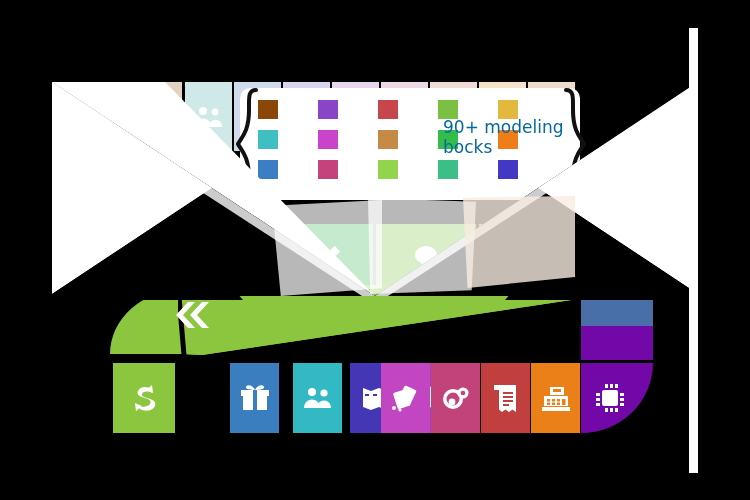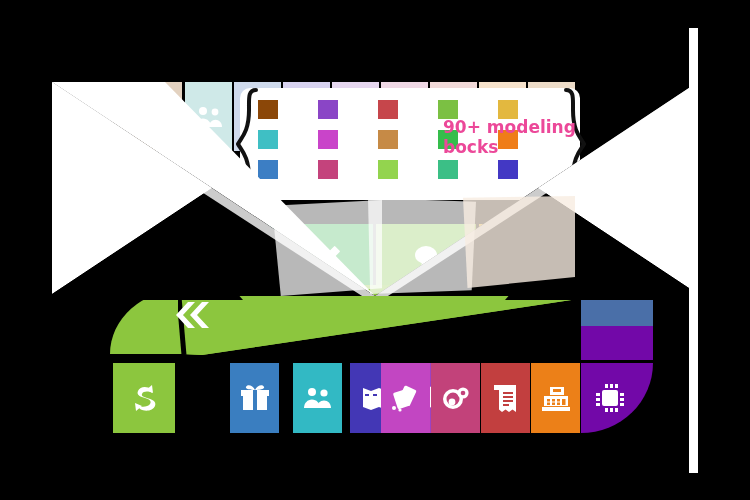--- a/index.html
+++ b/index.html
@@ -1,21 +1,21 @@
 <!DOCTYPE html>
 <html><head>
 <meta charset="utf-8">
 <style>
   html,body{margin:0;padding:0;background:#000;}
   #stage{position:relative;width:750px;height:500px;background:#000;overflow:hidden;
          font-family:"DejaVu Sans","Liberation Sans",sans-serif;}
   .tile{position:absolute;box-sizing:border-box;display:flex;align-items:center;justify-content:center;}
   .tile svg{display:block;}
   .arc{position:absolute;}
-  .label{position:absolute;color:#ec4899;font-weight:bold;line-height:1.15;}
+  .label{position:absolute;color:#0369a1;font-weight:normal;line-height:1.15;}
   .bracketbox{position:absolute;background:#fff;border-radius:10px;}
   .swatch{position:absolute;}
   .eos{position:absolute;background:#fff;border:2px solid #111;box-sizing:border-box;
        display:flex;align-items:center;justify-content:center;text-align:center;}
   .eos span{color:#111;font-weight:bold;font-size:13px;line-height:1.15;}
   .chev{position:absolute;display:flex;align-items:center;justify-content:center;}
   .rail{position:absolute;background:#fff;}
 </style>
 </head>
 <body>

